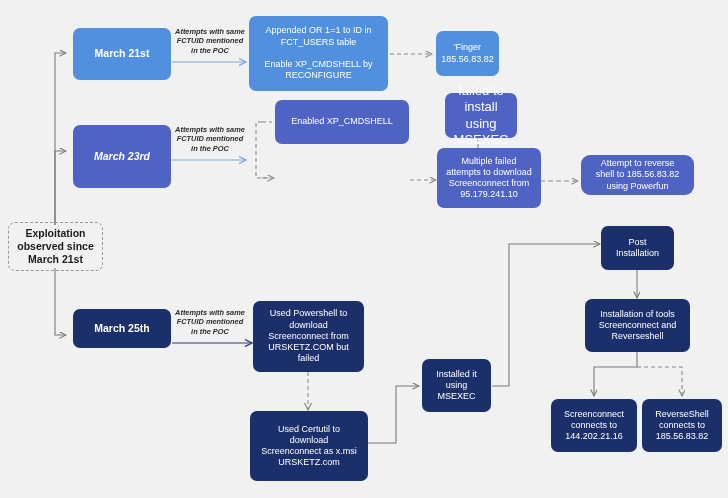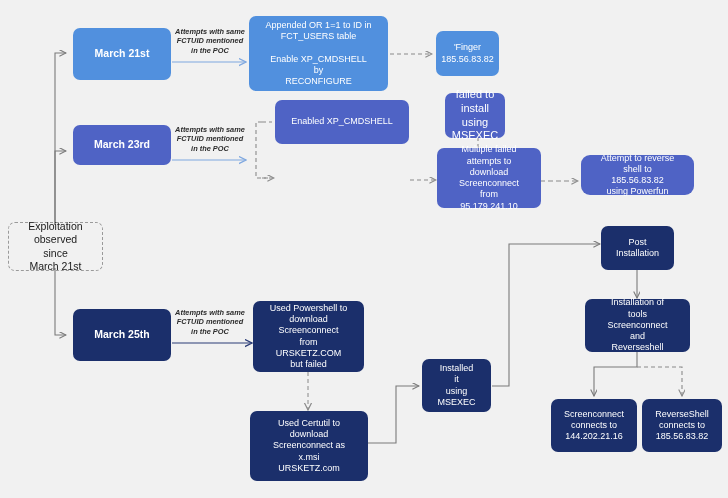--- a/index.html
+++ b/index.html
@@ -30,32 +30,32 @@
   .node {
     position: absolute;
     box-sizing: border-box;
     border-radius: 7px;
     display: flex;
     align-items: center;
     justify-content: center;
     text-align: center;
     color: #ffffff;
     line-height: 1.25;
-    padding: 4px 16px;
+    padding: 4px 5px;
     white-space: pre-line;
     z-index: 2;
   }
   .n-light   { background: #5190DE; }
   .n-mid     { background: #4F63C5; }
   .n-dark    { background: #1B2F6B; }
   .n-ghost {
     background: transparent;
     color: #1a1a1a;
     border: 1.4px dashed #9a9a9a;
-    font-weight: normal;
+    font-weight: bold;
   }
   .bold { font-weight: bold; }
   .edge-label {
     position: absolute;
     font-style: italic;
     font-weight: bold;
     color: #2c2c2c;
     text-align: center;
     line-height: 1.25;
     white-space: pre-line;
@@ -126,25 +126,25 @@
   <div class="node n-ghost" style="left:8px; top:222px; width:95px; height:49px; font-size:10.5px;">
     <span>Exploitation
 observed since
 March 21st</span>
   </div>
 
   <div class="node n-light bold" style="left:73px; top:28px; width:98px; height:52px; font-size:10.5px;">
     <span>March 21st</span>
   </div>
 
-  <div class="node n-mid bold" style="left:73px; top:125px; width:98px; height:40px; font-size:10.5px;">
+  <div class="node n-mid bold" style="left:73px; top:125px; width:98px; height:63px; font-size:10.5px;font-style:italic;">
     <span>March 23rd</span>
   </div>
 
-  <div class="node n-dark bold" style="left:73px; top:309px; width:98px; height:52px; font-size:10.5px;">
+  <div class="node n-dark bold" style="left:73px; top:309px; width:98px; height:39px; font-size:10.5px;">
     <span>March 25th</span>
   </div>
 
   <div class="edge-label" style="left:172px; top:27px; width:76px; font-size:7.4px;">Attempts with same
 FCTUID mentioned
 in the POC</div>
 
   <div class="edge-label" style="left:172px; top:125px; width:76px; font-size:7.4px;">Attempts with same
 FCTUID mentioned
 in the POC</div>
@@ -163,21 +163,21 @@
 
   <div class="node n-light" style="left:436px; top:31px; width:63px; height:45px; font-size:9px;">
     <span>'Finger
 185.56.83.82</span>
   </div>
 
   <div class="node n-mid" style="left:275px; top:100px; width:134px; height:44px; font-size:9px;">
     <span>Enabled XP_CMDSHELL</span>
   </div>
 
-  <div class="node n-mid" style="left:445px; top:93px; width:60px; height:45px; font-size:11px;">
+  <div class="node n-mid" style="left:445px; top:93px; width:72px; height:45px; font-size:13px;">
     <span>failed to install
 using MSEXEC</span>
   </div>
 
 
   <div class="node n-mid" style="left:437px; top:148px; width:104px; height:60px; font-size:9px;">
     <span>Multiple failed
 attempts to download
 Screenconnect from
 95.179.241.10</span>

